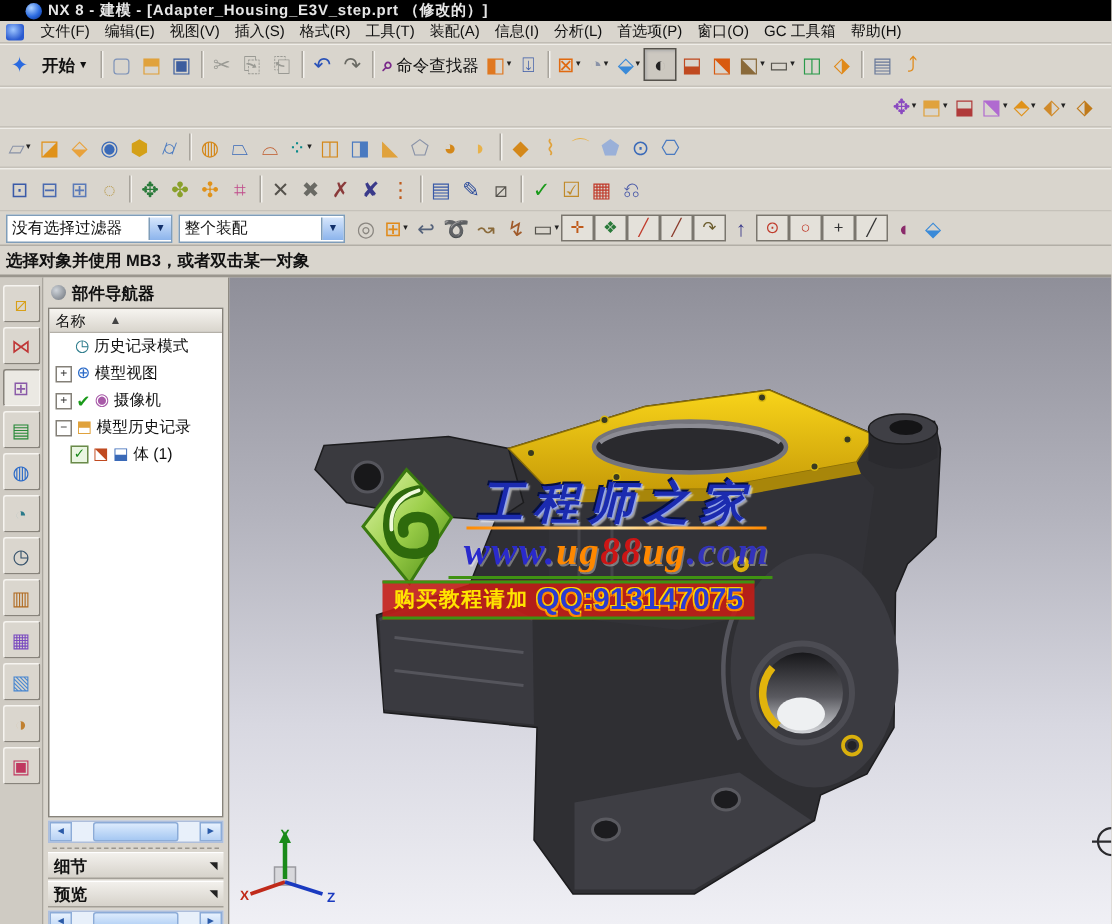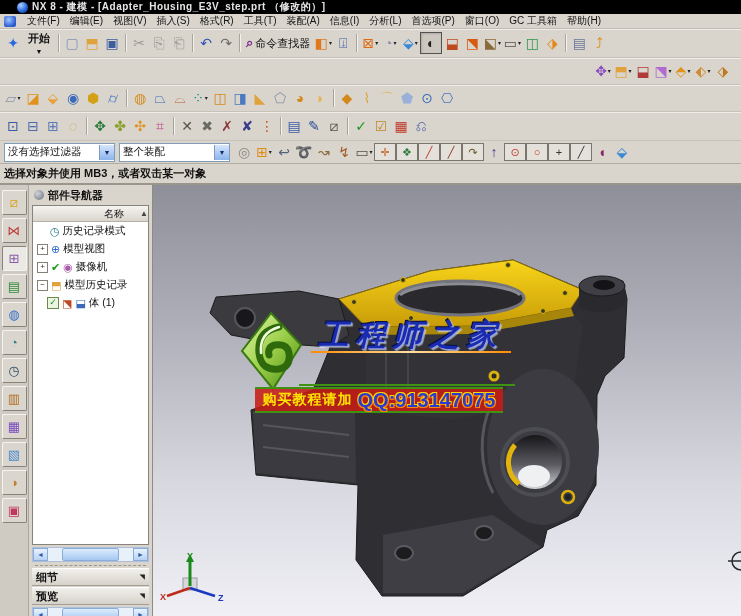--- a/index.html
+++ b/index.html
@@ -23,21 +23,21 @@
   .row1{height:28px;}.row2{height:26px;}.row3{height:26px;}.row4{height:28px;}
   .tb-group{display:inline-flex;align-items:center;}
   .tb-group.right{margin-left:auto;margin-right:8px;}
   .tb-icon{min-width:20px;height:20px;display:inline-flex;align-items:center;justify-content:center;
            font-size:14px;line-height:1;position:relative;}
   .tb-icon.sel{border:1px solid #55524c;background:#ccc8c0;box-shadow:inset 1px 1px 2px #aaa;}
   .tb-icon.boxed{border:1px solid #7a766e;background:#e4e1da;width:18px;height:16px;font-size:11px;}
   .tb-icon .drop{font-size:6px;color:#222;margin-left:1px;}
   .tb-sep{width:1px;height:18px;background:#a8a49c;box-shadow:1px 0 0 #f4f2ee;margin:0 3px;flex:none;}
   .start-button{display:inline-flex;align-items:center;font-size:11px;font-weight:bold;gap:2px;
-                padding:0 5px;color:#111;flex-direction:column;}
+                padding:0 5px;color:#111;}
   .start-button .drop{font-size:7px;}
   .cmd-finder{display:inline-flex;align-items:center;font-size:11px;gap:2px;padding:0 3px;color:#111;}
   .cmd-glyph{color:#7a2a8a;font-size:13px;font-weight:bold;}
   
   .selbar{height:22px;background:#d9d5cd;display:flex;align-items:center;gap:4px;
           padding-left:4px;border-bottom:1px solid #b2aea6;}
   .combo{width:106px;height:17px;background:#fff;border:1px solid #7f9db9;display:flex;
          align-items:center;font-size:10.5px;padding-left:3px;color:#111;}
   .combo .arrow{margin-left:auto;width:14px;height:15px;border-left:1px solid #7f9db9;
                 background:linear-gradient(#d6e6fc,#8cb4ec);display:flex;align-items:center;
@@ -53,21 +53,21 @@
            border-color:#f6f4f0 #87837b #87837b #f6f4f0;display:flex;align-items:center;
            justify-content:center;font-size:13px;}
   .res-btn.active{border-color:#87837b #f6f4f0 #f6f4f0 #87837b;background:#ebe9e3;}
   .navigator{width:123px;flex:none;background:#d9d5cd;border-right:1px solid #8f8b83;
              display:flex;flex-direction:column;}
   .nav-header{height:20px;display:flex;align-items:center;gap:4px;padding-left:5px;
               font-size:11px;font-weight:bold;color:#111;}
   .nav-header .pin{width:10px;height:10px;border-radius:50%;background:radial-gradient(circle at 35% 35%,#cfd4da,#6a7078);}
   .tree{flex:1;background:#fff;border:1px solid #87837b;margin:0 3px;overflow:hidden;font-size:10.5px;}
   .tree-colhead{height:15px;background:linear-gradient(#f6f4f0,#d9d5cd);border-bottom:1px solid #b4b0a8;
-                display:flex;align-items:center;gap:16px;padding-left:4px;font-size:10px;color:#111;justify-content:flex-end;}
+                display:flex;align-items:center;gap:16px;padding-left:4px;font-size:10px;color:#111;}
   .sort-arrow{font-size:8px;color:#444;}
   .tree-row{height:18px;display:flex;align-items:center;gap:3px;padding-left:4px;white-space:nowrap;color:#111;}
   .indent1{padding-left:14px;}
   .expander{width:9px;height:9px;flex:none;border:1px solid #848078;background:#fff;font-size:8px;
             line-height:7px;text-align:center;color:#333;}
   .t-ico{font-size:11px;line-height:1;}
   .checkgreen{color:#1a9a1a;font-weight:bold;font-size:11px;}
   .checkbox{width:10px;height:10px;flex:none;border:1px solid #6a8a4a;background:#eaf6e2;font-size:9px;
             line-height:9px;text-align:center;color:#1a8a1a;font-weight:bold;}
   .hscroll{height:13px;margin:2px 3px;background:#e8f0fa;border:1px solid #aebedb;display:flex;align-items:center;}
@@ -428,20 +428,21 @@
             <stop offset=".5" stop-color="#9ccf4a"></stop>
             <stop offset="1" stop-color="#4a8a12"></stop>
         </linearGradient>
       </defs>
       <polygon points="32,2 62,34 34,78 3,40" fill="url(#lg)" stroke="#3a7a10" stroke-width="2"></polygon>
       <path d="M40,16 Q18,20 20,42 Q22,60 40,58 Q52,56 50,42 Q48,32 36,34 Q28,36 30,44" fill="none" stroke="#2e6a0c" stroke-width="7" stroke-linecap="round"></path>
       <path d="M40,16 Q20,22 22,42" fill="none" stroke="#f0fadc" stroke-width="2.5" stroke-linecap="round"></path>
     </svg>
     <div class="wm-title">工程师之家</div>
     <div class="wm-line1"></div>
+    <div class="wm-url"><span style="color: rgb(42, 42, 204);">www.</span><span style="color: rgb(255, 136, 0);">ug</span><span style="color: rgb(204, 21, 21);">88</span><span style="color: rgb(255, 136, 0);">ug</span><span style="color: rgb(51, 51, 187);">.com</span></div>
     <div class="wm-line2"></div>
     <div class="wm-banner">
       <span class="b1">购买教程请加</span>
       <span class="b2">QQ:913147075</span>
     </div>
 
     <svg class="triad" width="70" height="56" viewBox="0 0 70 56">
       <rect x="24" y="28" width="14" height="12" fill="#d8d8dc" stroke="#9a9aa0"></rect>
       <line x1="31" y1="36" x2="31" y2="10" stroke="#1a8a1a" stroke-width="3"></line>
       <polygon points="31,4 27,12 35,12" fill="#1a8a1a"></polygon>

